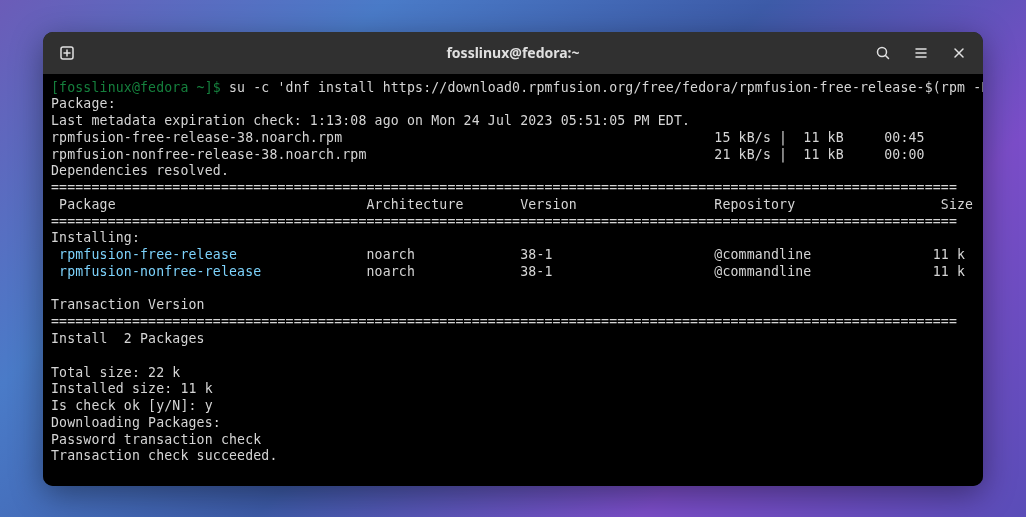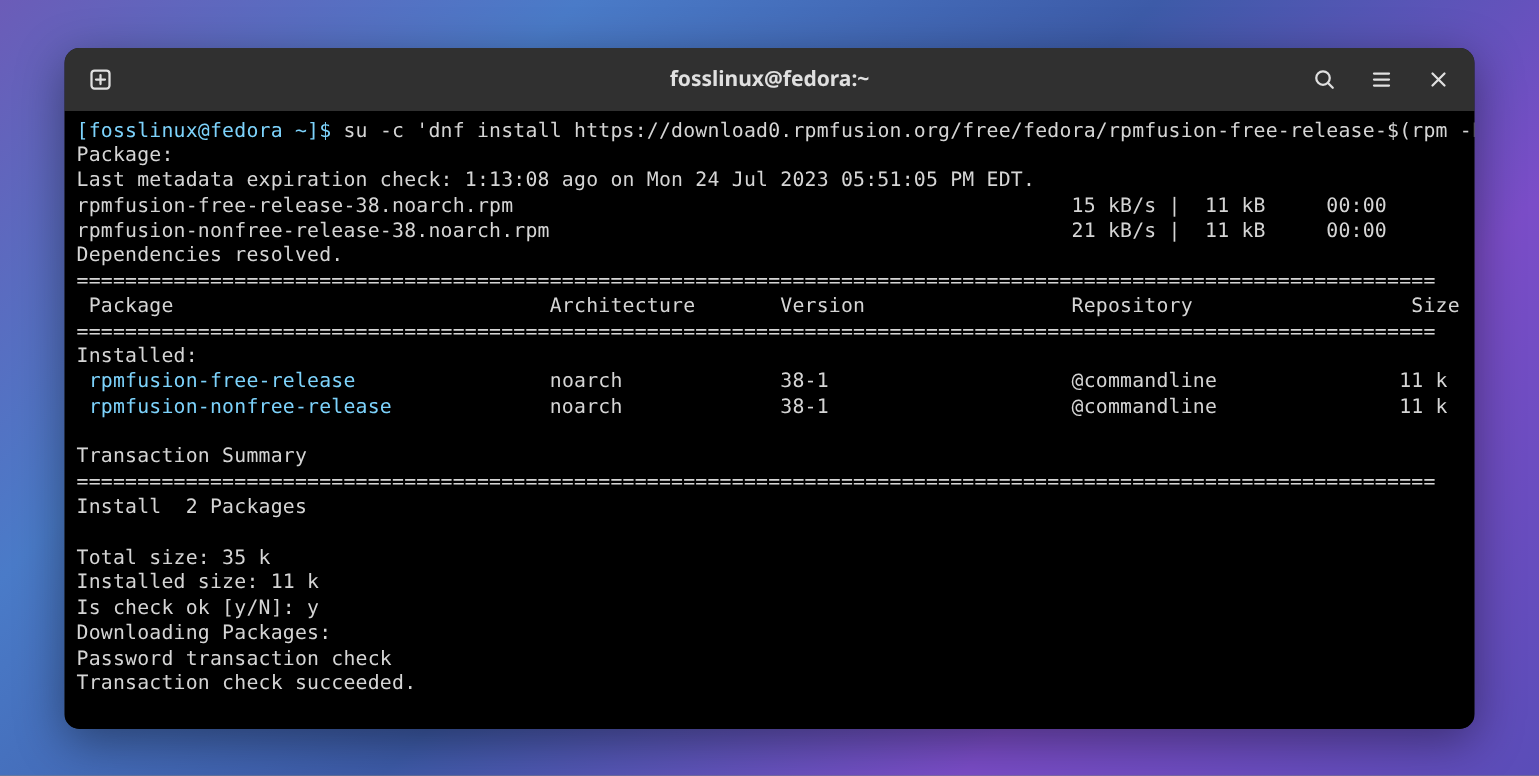--- a/index.html
+++ b/index.html
@@ -58,21 +58,21 @@
       flex: 1;
       background: #000;
       padding: 6px 8px;
       color: #d5d5d5;
       font-size: 13.2px;
       line-height: 1.27;
       white-space: pre;
       overflow: hidden;
       letter-spacing: 0.15px;
     }
-    .prompt-host { color: #7dd3fc; }
+    .prompt-host { color: #15803d; }
     .pkg-green { color: #7dd3fc; }
     svg { display: block; }
   </style>
 </head>
 <body>
 
 <div class="window">
   <div class="titlebar">
     <div class="icon-btn">
       <svg width="16" height="16" viewBox="0 0 16 16">
@@ -96,33 +96,33 @@
       <div class="icon-btn">
         <svg width="14" height="14" viewBox="0 0 14 14">
           <path d="M3 3l8 8M11 3l-8 8" stroke="#e0e0e0" stroke-width="1.5" stroke-linecap="round"></path>
         </svg>
       </div>
     </div>
   </div>
   <div class="terminal"><span class="prompt-host">[fosslinux@fedora ~]$ </span><span>su -c 'dnf install https://download0.rpmfusion.org/free/fedora/rpmfusion-free-release-$(rpm -E %fedora).noarch.rpm https://download0.rpmfusion.org/nonfree/fedora/rpmfusion-nonfree-release-$(rpm -E %fedora).noarch.rpm'</span>
 <span>Package: </span>
 <span>Last metadata expiration check: 1:13:08 ago on Mon 24 Jul 2023 05:51:05 PM EDT.</span>
-<span>rpmfusion-free-release-38.noarch.rpm                                              15 kB/s |  11 kB     00:00    </span>
+<span>rpmfusion-free-release-38.noarch.rpm                                              15 kB/s |  11 kB     00:45    </span>
 <span>rpmfusion-nonfree-release-38.noarch.rpm                                           21 kB/s |  11 kB     00:00    </span>
 <span>Dependencies resolved.</span>
 <span>================================================================================================================</span>
 <span> Package                               Architecture       Version                 Repository                  Size</span>
 <span>================================================================================================================</span>
-<span>Installed:</span>
+<span>Installing:</span>
 <span class="pkg-green"> rpmfusion-free-release</span><span>                noarch             38-1                    @commandline               11 k</span>
 <span class="pkg-green"> rpmfusion-nonfree-release</span><span>             noarch             38-1                    @commandline               11 k</span>
 
-<span>Transaction Summary</span>
+<span>Transaction Version</span>
 <span>================================================================================================================</span>
 <span>Install  2 Packages</span>
 
-<span>Total size: 35 k</span>
+<span>Total size: 22 k</span>
 <span>Installed size: 11 k</span>
 <span>Is check ok [y/N]: y</span>
 <span>Downloading Packages:</span>
 <span>Password transaction check</span>
 <span>Transaction check succeeded.</span></div>
 </div>
 
 </body></html>

